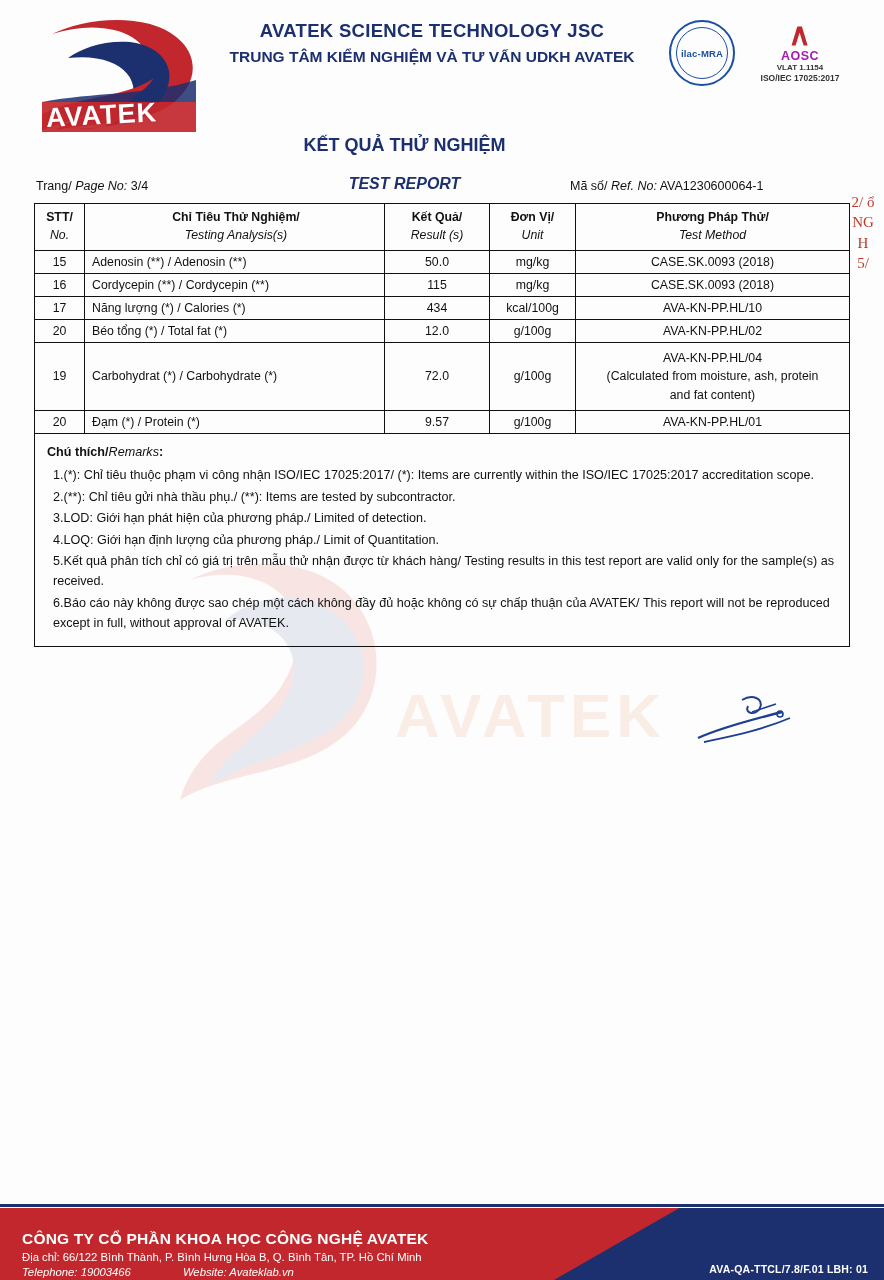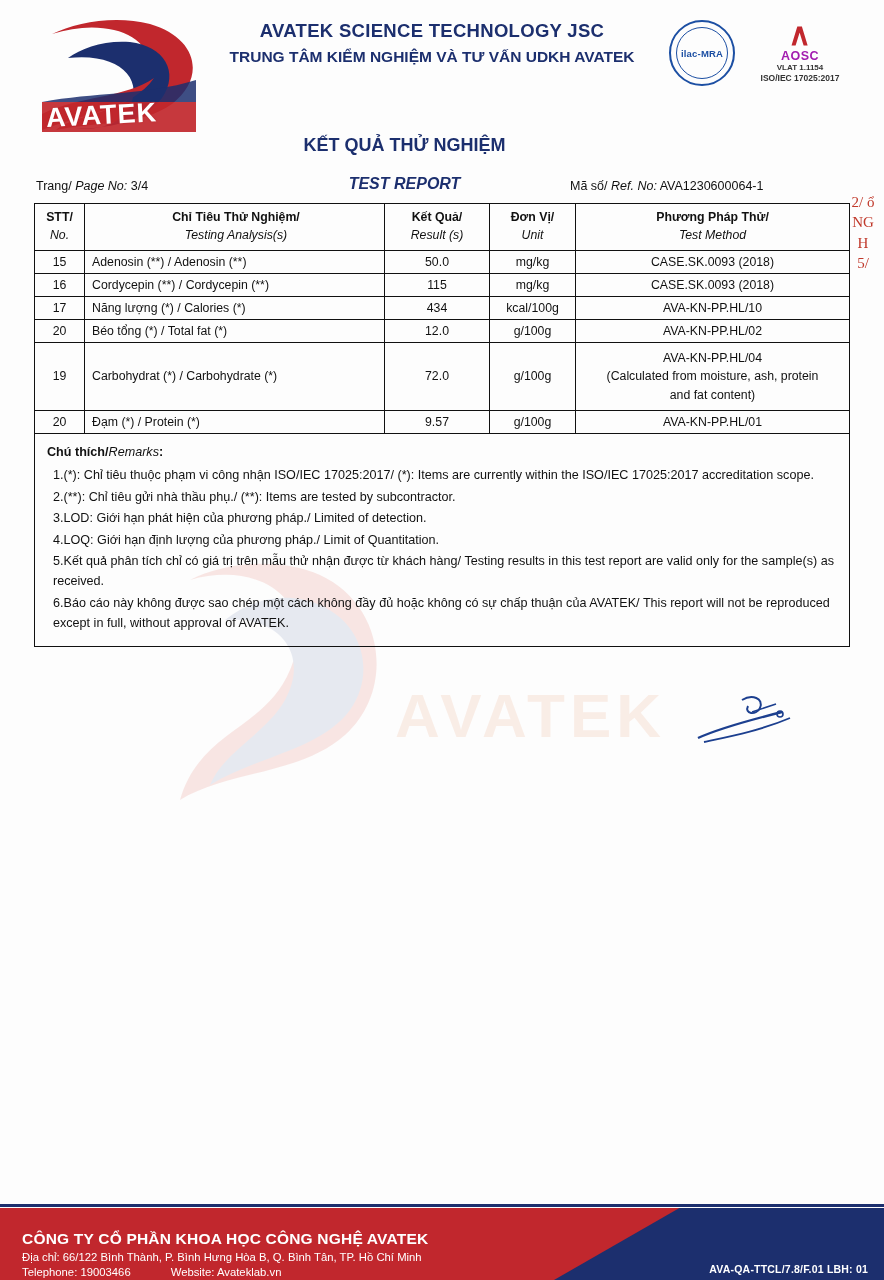--- a/index.html
+++ b/index.html
@@ -285,21 +285,21 @@
   }
   .f-title {
     font-size: 15.5px;
     font-weight: bold;
     letter-spacing: 0.2px;
   }
   .f-line {
     font-size: 11.3px;
     margin-top: 3px;
   }
-  .f-line2 { display: flex; gap: 40px; }
+  .f-line2 { display: flex; gap: 52px; font-style: italic; }
   .f-code {
     position: absolute;
     right: 16px;
     bottom: 5px;
     font-size: 10.5px;
     color: #fff;
     font-weight: bold;
     letter-spacing: 0.2px;
   }
   .f-topline {

